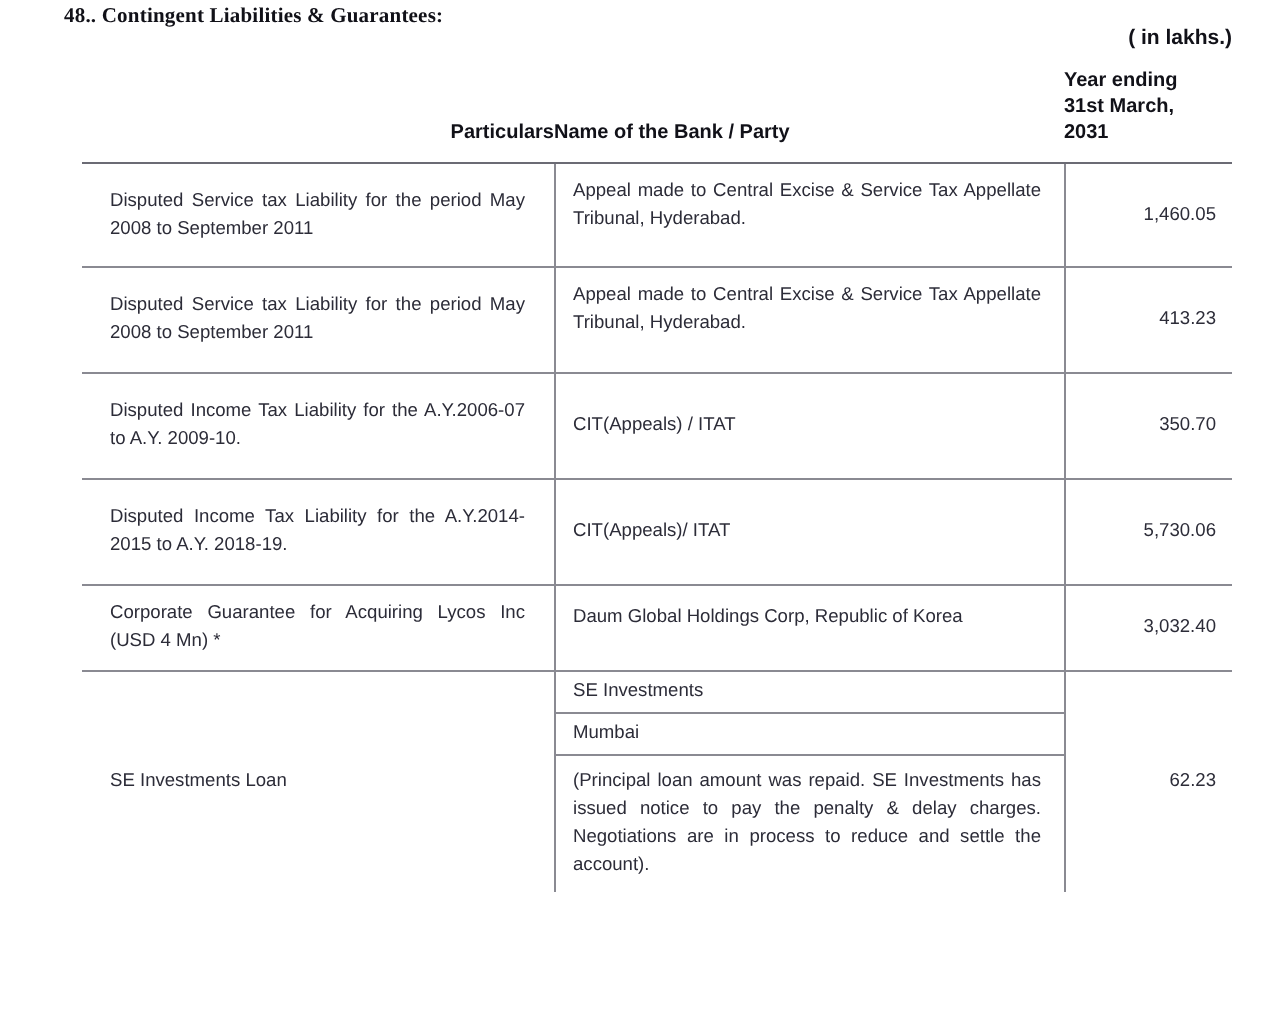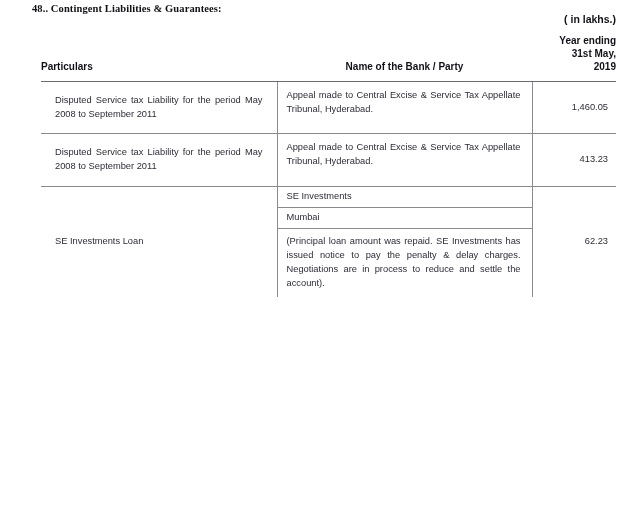--- a/index.html
+++ b/index.html
@@ -55,23 +55,23 @@
 
   table.ct thead th {
     font-size: 10px;
     font-weight: bold;
     color: #111118;
     vertical-align: bottom;
     padding: 0 0 7px 0;
     border-bottom: 1.1px solid #6b6b74;
     line-height: 1.32;
   }
-  thead th.h-part { text-align: left; }
-  thead th.h-bank { text-align: center; }
-  thead th.h-amt  { text-align: right; }
+  thead th.h-part { text-align: right; }
+  thead th.h-bank { text-align: left; }
+  thead th.h-amt  { text-align: left; }
 
   .hdr-amt-line { display: block; }
 
   table.ct tbody td {
     font-size: 9.3px;
     color: #2c2c38;
     vertical-align: middle;
     border-bottom: 0.9px solid #8a8a92;
     line-height: 1.5;
   }
@@ -136,35 +136,50 @@
       <col class="c-part">
       <col class="c-bank">
       <col class="c-amt">
     </colgroup>
     <thead>
       <tr>
         <th class="h-part">Particulars</th>
         <th class="h-bank">Name of the Bank / Party</th>
         <th class="h-amt">
           <span class="hdr-amt-line">Year ending</span>
-          <span class="hdr-amt-line">31st May,</span>
-          <span class="hdr-amt-line">2019</span>
+          <span class="hdr-amt-line">31st March,</span>
+          <span class="hdr-amt-line">2031</span>
         </th>
       </tr>
     </thead>
     <tbody id="tbody">
         <tr>
           <td class="cell-part">Disputed Service tax Liability for the period May 2008 to September 2011</td>
           <td class="cell-bank">Appeal made to Central Excise &amp; Service Tax Appellate Tribunal, Hyderabad.</td>
           <td class="cell-amt">1,460.05</td>
         </tr>
         <tr>
           <td class="cell-part">Disputed Service tax Liability for the period May 2008 to September 2011</td>
           <td class="cell-bank">Appeal made to Central Excise &amp; Service Tax Appellate Tribunal, Hyderabad.</td>
           <td class="cell-amt">413.23</td>
+        </tr>
+        <tr class="tall">
+          <td class="cell-part">Disputed Income Tax Liability for the A.Y.2006-07 to A.Y. 2009-10.</td>
+          <td class="cell-bank plain">CIT(Appeals) / ITAT</td>
+          <td class="cell-amt">350.70</td>
+        </tr>
+        <tr class="tall">
+          <td class="cell-part">Disputed Income Tax Liability for the A.Y.2014-2015 to A.Y. 2018-19.</td>
+          <td class="cell-bank plain">CIT(Appeals)/ ITAT</td>
+          <td class="cell-amt">5,730.06</td>
+        </tr>
+        <tr>
+          <td class="cell-part">Corporate Guarantee for Acquiring Lycos Inc (USD 4 Mn) *</td>
+          <td class="cell-bank plain">Daum Global Holdings Corp, Republic of Korea</td>
+          <td class="cell-amt">3,032.40</td>
         </tr>
         <tr>
           <td class="cell-part bot">SE Investments Loan</td>
           <td class="cell-bank nested">
             <div class="sub-block">SE Investments</div>
             <div class="sub-block">Mumbai</div>
             <div class="sub-block last">(Principal loan amount was repaid. SE Investments has issued notice to pay the penalty &amp; delay charges. Negotiations are in process to reduce and settle the account).</div>
           </td>
           <td class="cell-amt bot">62.23</td>
         </tr>

